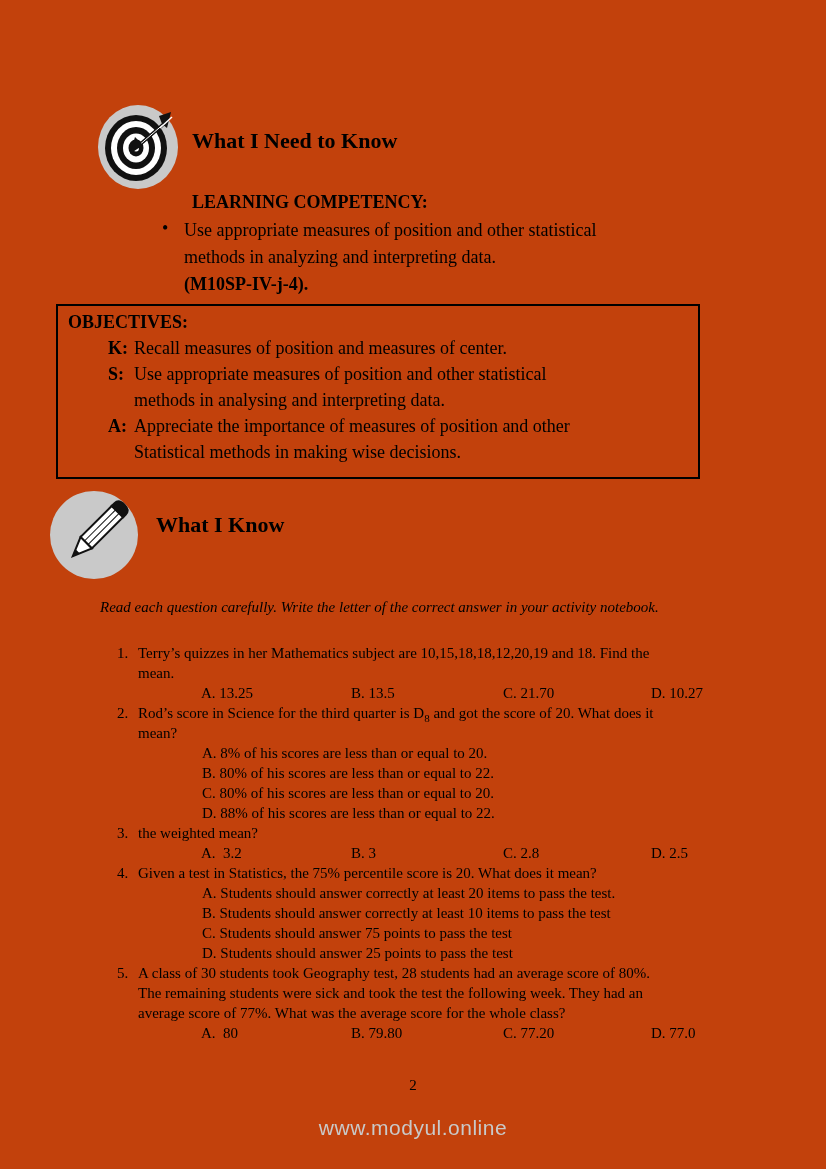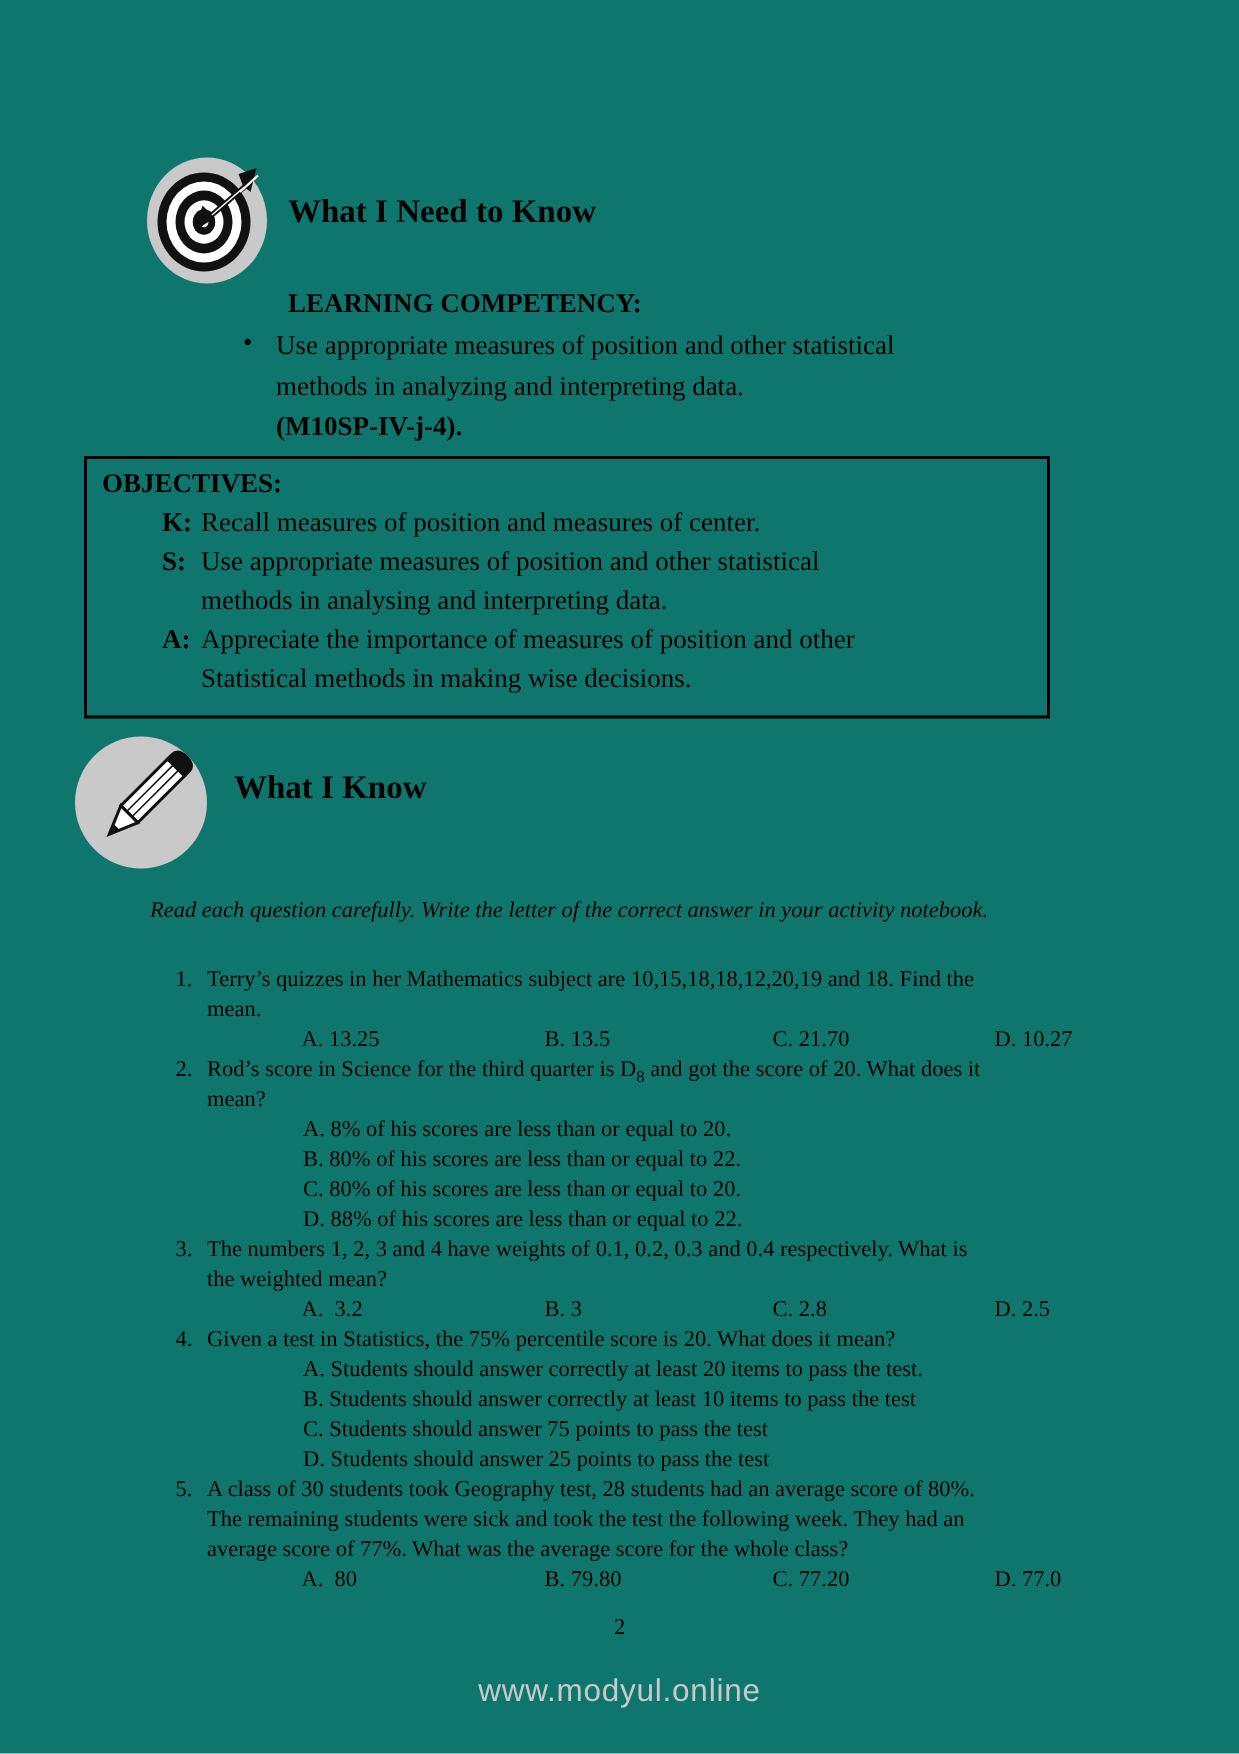--- a/index.html
+++ b/index.html
@@ -1,20 +1,20 @@
 <!DOCTYPE html>
 <html><head>
 <meta charset="utf-8">
 <style>
   html, body { margin: 0; padding: 0; background: #ffffff; }
   .page {
     position: relative;
     width: 826px;
     height: 1169px;
-    background: #0f766e;
+    background: #c2410c;
     color: #000000;
     font-family: "Liberation Serif", serif;
     overflow: hidden;
   }
 
   
   .sec-header { display: flex; align-items: flex-start; }
   .sec1 { padding: 104px 0 0 96px; }
   .sec1 h1 { font-size: 22px; font-weight: bold; margin: 24px 0 0 12px; }
   .sec2 { padding: 10px 0 0 48px; align-items: center; }
@@ -46,21 +46,21 @@
   
   .intro { font-size: 15px; margin: 18px 0 0 100px; font-style: italic; }
   .questions { margin: 27px 0 0 117px; font-size: 15px; }
   .q { display: flex; }
   .q-num { width: 21px; flex: none; line-height: 20px; }
   .q-body { flex: 1; }
   .q-line { line-height: 20px; }
   sub { font-size: 11px; line-height: 0; }
   .opt-row { display: flex; margin-left: 63px; white-space: pre; line-height: 20px; }
   .opt-row .opt:nth-child(1) { width: 150px; }
-  .opt-row .opt:nth-child(2) { width: 152px; margin-left: 12px; }
+  .opt-row .opt:nth-child(2) { width: 152px; }
   .opt-row .opt:nth-child(3) { width: 148px; }
   .opt-stack > div { margin-left: 64px; line-height: 20px; }
 
   
   .page-number {
     position: absolute; top: 1077px; left: 0; width: 100%;
     text-align: center; font-size: 15px;
   }
   .watermark {
     position: absolute; top: 1116px; left: 0; width: 100%;
@@ -174,21 +174,20 @@
           <div>B. 80% of his scores are less than or equal to 22.</div>
           <div>C. 80% of his scores are less than or equal to 20.</div>
           <div>D. 88% of his scores are less than or equal to 22.</div>
         </div>
       </div>
     </div>
 
     <div class="q">
       <span class="q-num">3.</span>
       <div class="q-body">
-        <div class="q-line">The numbers 1, 2, 3 and 4 have weights of 0.1, 0.2, 0.3 and 0.4 respectively. What is</div>
         <div class="q-line">the weighted mean?</div>
         <div class="opt-row">
           <span class="opt">A.  3.2</span>
           <span class="opt">B. 3</span>
           <span class="opt">C. 2.8</span>
           <span class="opt">D. 2.5</span>
         </div>
       </div>
     </div>
 

